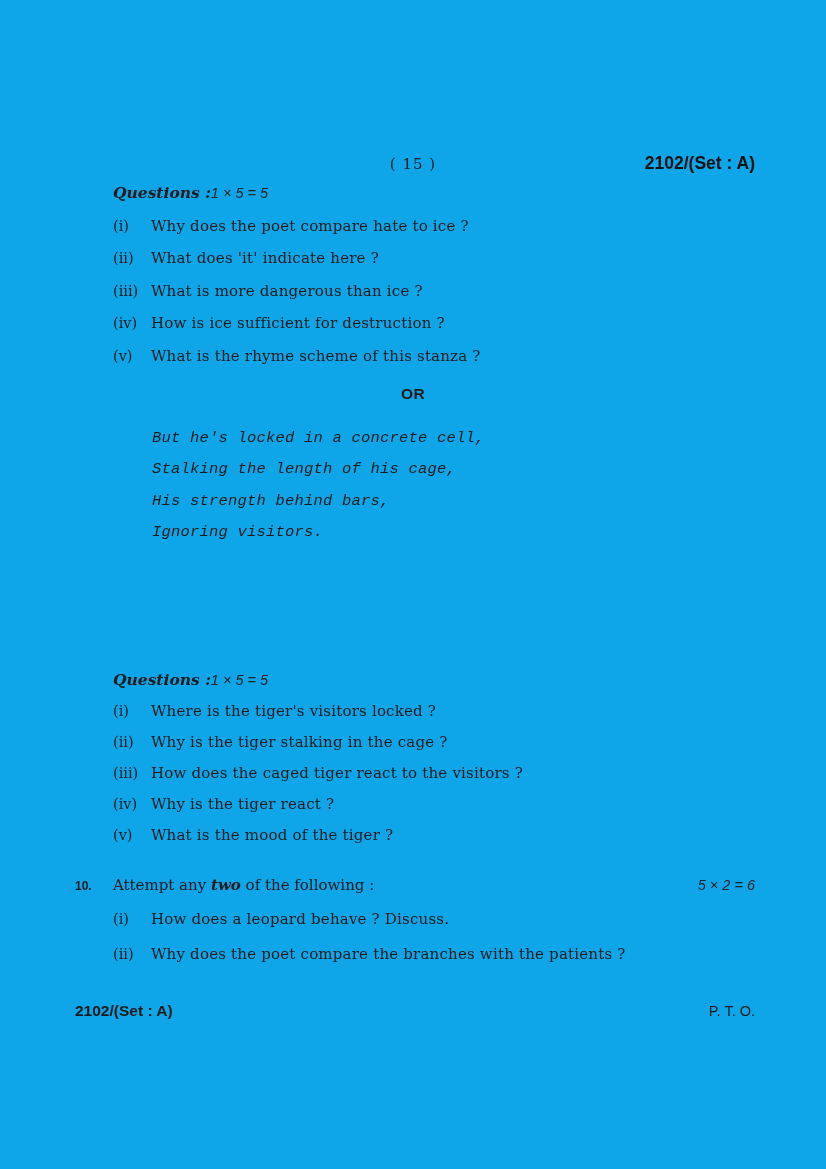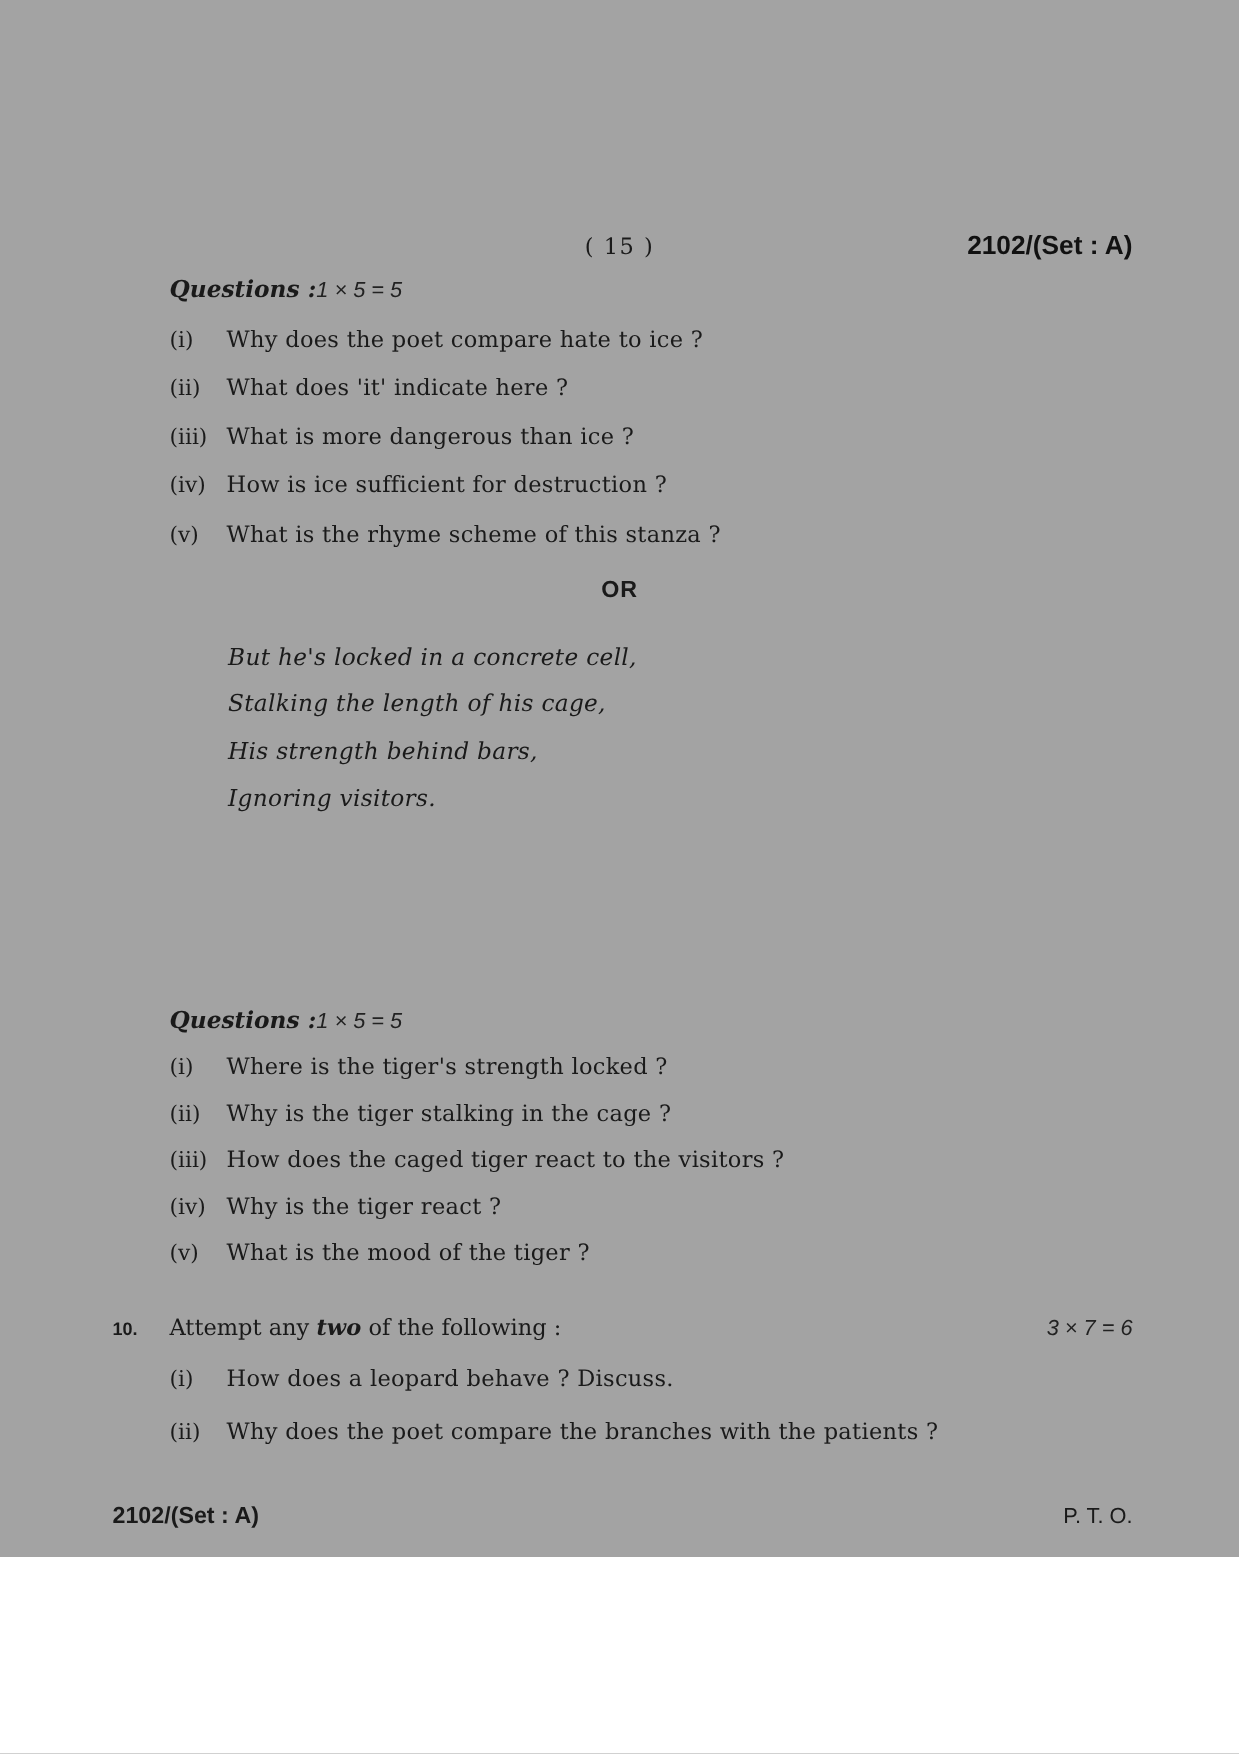--- a/index.html
+++ b/index.html
@@ -1,21 +1,21 @@
 <!DOCTYPE html>
 <html><head>
 <meta charset="utf-8">
 <style>
   * { margin: 0; padding: 0; box-sizing: border-box; }
   html, body { background: #ffffff; }
   .page {
     position: relative;
     width: 826px;
-    height: 1038px;
-    background: #a3a3a3;
+    height: 1169px;
+    background: #0ea5e9;
     font-family: "DejaVu Serif", serif;
     color: #1a1a1a;
     overflow: hidden;
   }
   
   .header-row {
     position: absolute;
     top: 155px;
     left: 0;
     width: 826px;
@@ -91,20 +91,21 @@
   }
   
   .poem {
     position: absolute;
     top: 423px;
     left: 152px;
     font-style: italic;
     font-size: 15.5px;
     line-height: 31.3px;
     letter-spacing: 0.2px;
+    font-family: Liberation Mono, monospace;
   }
   
   .q10-row {
     position: absolute;
     top: 876px;
     left: 75px;
     right: 71px;
     display: flex;
     align-items: baseline;
   }
@@ -187,21 +188,21 @@
   </div>
 
   <div class="q-heading-row" style="top: 670px;">
     <span class="q-heading">Questions :</span>
     <span class="marks">1 × 5 = 5</span>
   </div>
 
   <div class="q-list s2" style="top: 702px;">
     <div class="q-item">
       <span class="q-num">(i)</span>
-      <span class="q-text">Where is the tiger's strength locked ?</span>
+      <span class="q-text">Where is the tiger's visitors locked ?</span>
     </div>
     <div class="q-item">
       <span class="q-num">(ii)</span>
       <span class="q-text">Why is the tiger stalking in the cage ?</span>
     </div>
     <div class="q-item">
       <span class="q-num">(iii)</span>
       <span class="q-text">How does the caged tiger react to the visitors ?</span>
     </div>
     <div class="q-item">
@@ -210,21 +211,21 @@
     </div>
     <div class="q-item">
       <span class="q-num">(v)</span>
       <span class="q-text">What is the mood of the tiger ?</span>
     </div>
   </div>
 
   <div class="q10-row">
     <span class="q10-number">10.</span>
     <span class="q10-text"><span>Attempt any </span><span class="q10-bold-word">two</span><span> of the following :</span></span>
-    <span class="marks">3 × 7 = 6</span>
+    <span class="marks">5 × 2 = 6</span>
   </div>
 
   <div class="q-list q10-list">
     <div class="q-item">
       <span class="q-num">(i)</span>
       <span class="q-text">How does a leopard behave ? Discuss.</span>
     </div>
     <div class="q-item">
       <span class="q-num">(ii)</span>
       <span class="q-text">Why does the poet compare the branches with the patients ?</span>

